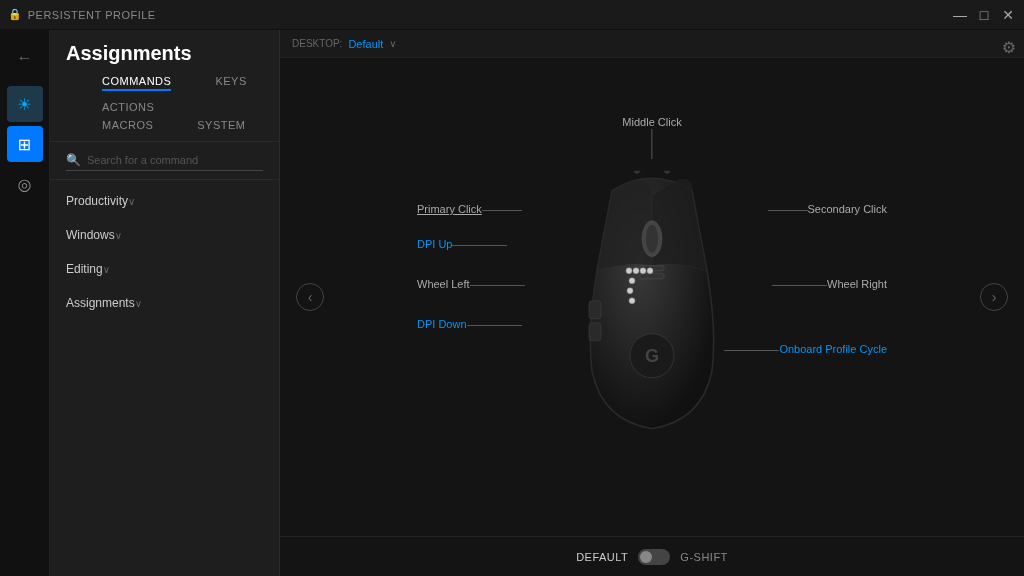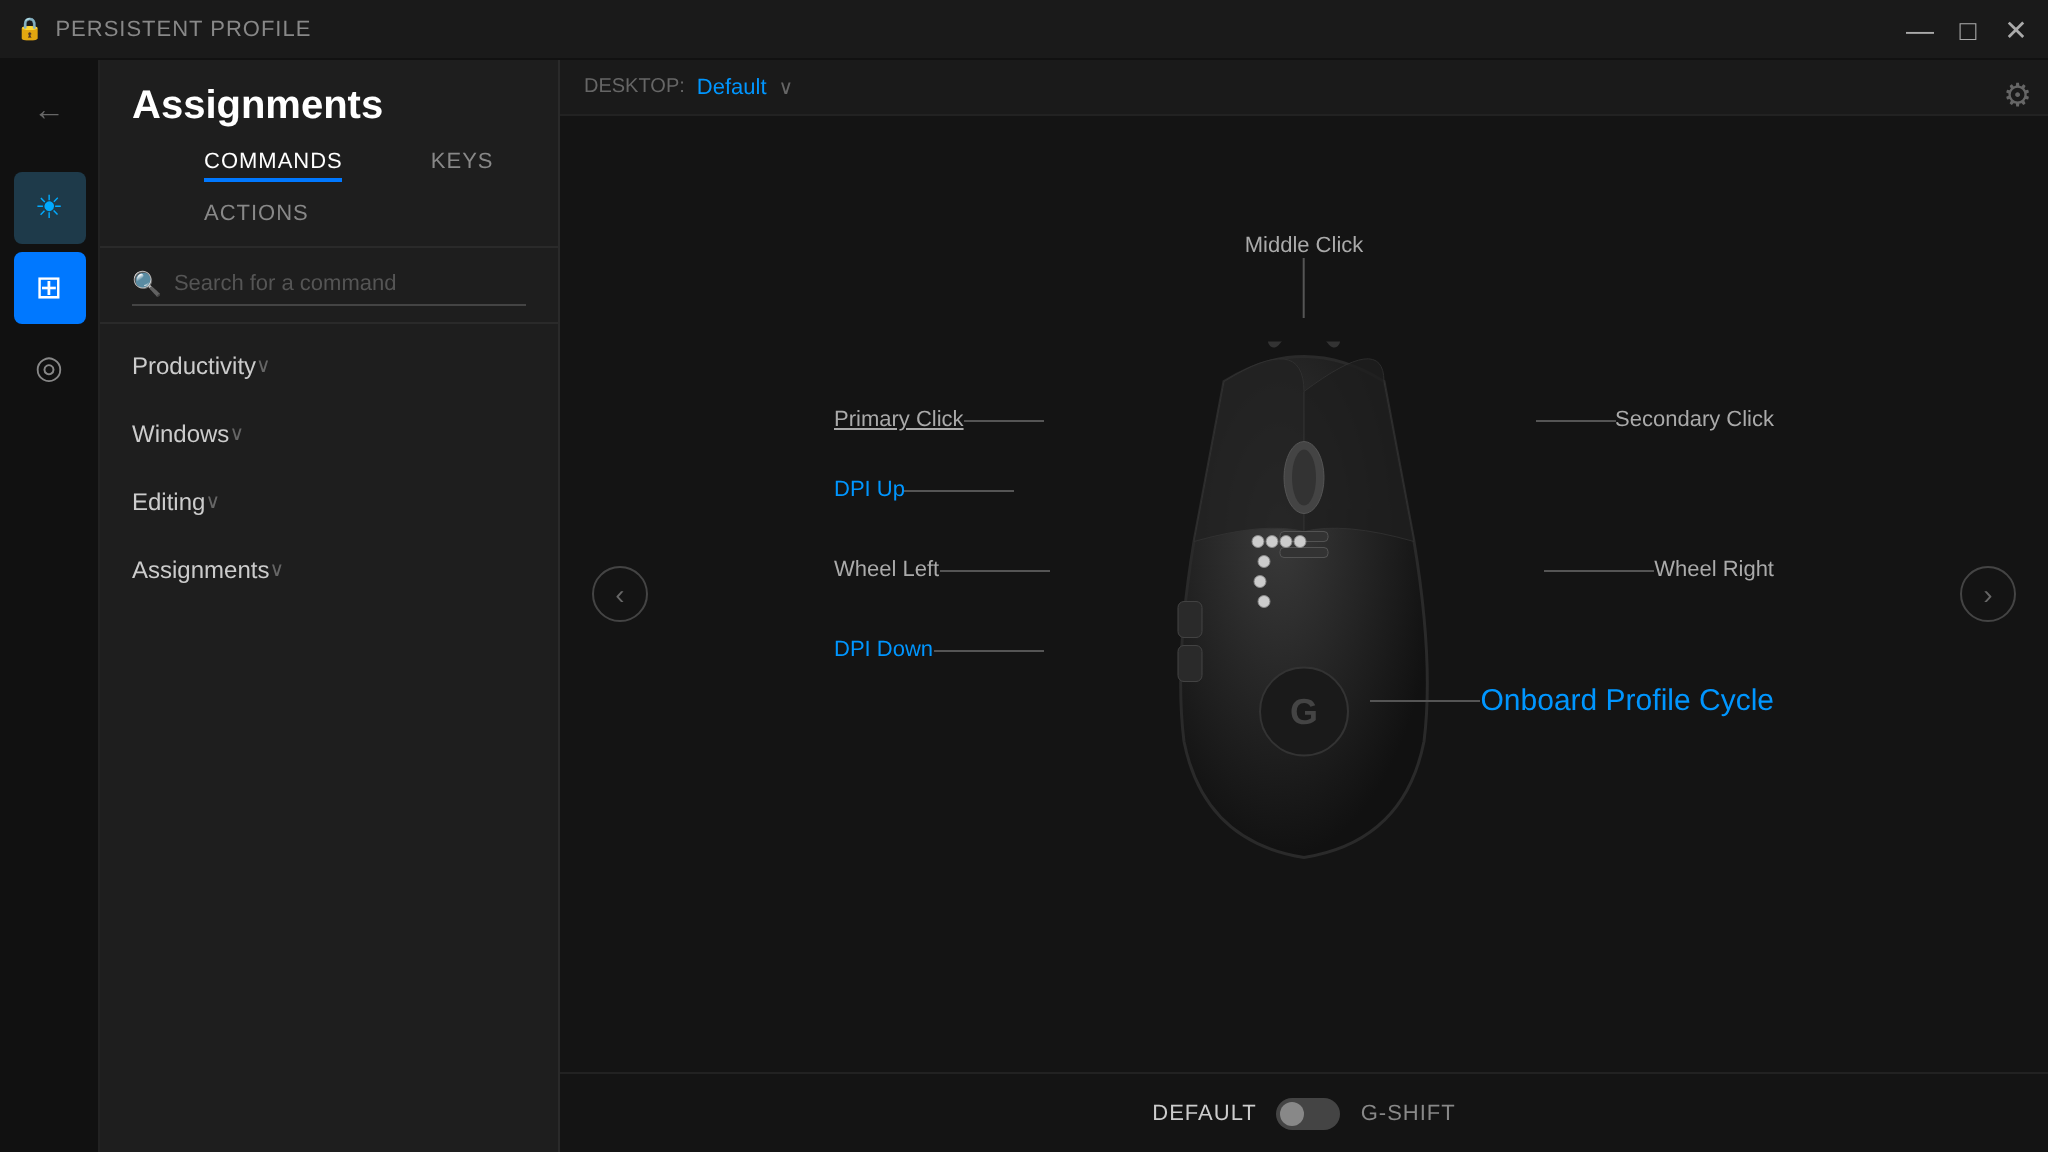--- a/index.html
+++ b/index.html
@@ -320,20 +320,24 @@
   </div>
 
   <div class="sidebar">
     <div class="sidebar-header">
       <div class="sidebar-title">Assignments</div>
       <div class="sidebar-tabs">
         <span class="sidebar-tab active">COMMANDS</span>
         <span class="sidebar-tab">KEYS</span>
         <span class="sidebar-tab">ACTIONS</span>
       </div>
+      <div class="sidebar-tab-row2">
+        <span class="sidebar-tab">MACROS</span>
+        <span class="sidebar-tab">SYSTEM</span>
+      </div>
     </div>
 
 
     <div class="sidebar-search">
       <div class="search-box">
         <span class="search-icon">🔍</span>
         <input type="text" placeholder="Search for a command" style="">
       </div>
     </div>
 
@@ -443,21 +447,21 @@
           <span style="font-size:11px;color:#aaa;">Wheel Right</span>
           <div style="position:absolute;top:8px;right:100%;width:55px;height:1px;background:#555;"></div>
         </div>
 
         <div style="position:absolute; top:210px; left:15px;">
           <span style="font-size:11px;color:#0096ff;">DPI Down</span>
           <div style="position:absolute;top:8px;left:100%;width:55px;height:1px;background:#555;"></div>
         </div>
 
         <div style="position:absolute; top:235px; right:15px; text-align:right;">
-          <span style="font-size:15px;color:#0096ff;">Onboard Profile Cycle</span>
+          <span style="font-size:11px;color:#0096ff;">Onboard Profile Cycle</span>
           <div style="position:absolute;top:8px;right:100%;width:55px;height:1px;background:#555;"></div>
         </div>
 
       </div>
     </div>
 
     <div class="bottom-bar">
       <span class="toggle-label active">DEFAULT</span>
       <div class="toggle-switch">
         <div class="knob"></div>

